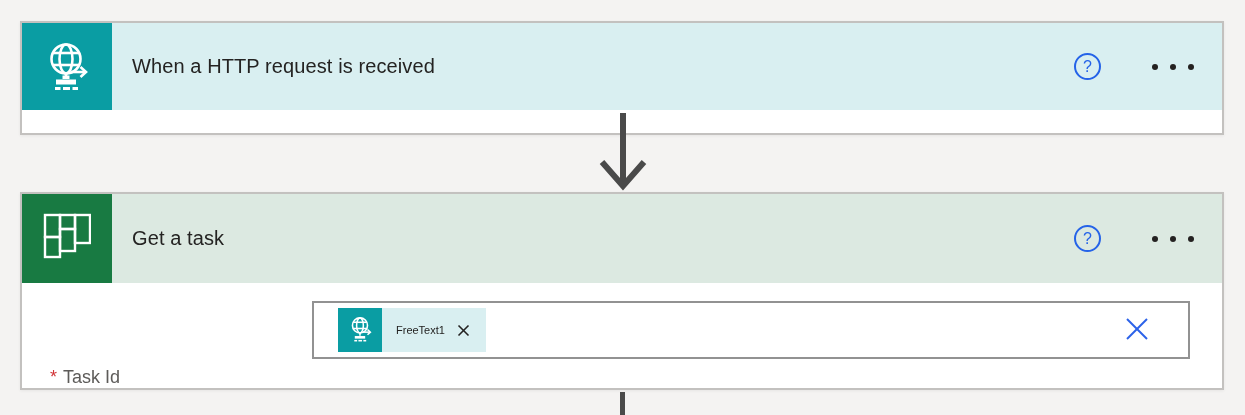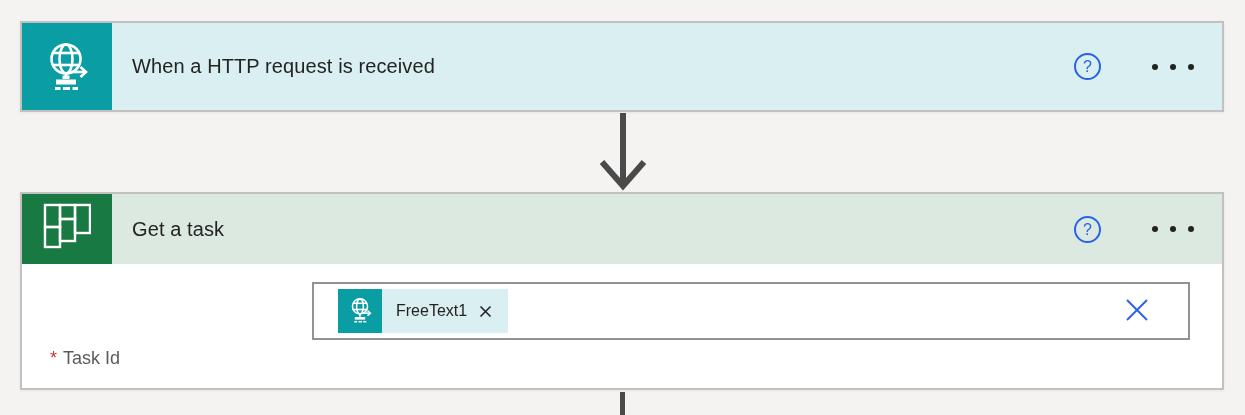--- a/index.html
+++ b/index.html
@@ -15,25 +15,25 @@
   }
 
   .flow-card {
     position: absolute;
     left: 20px;
     width: 1204px;
     border: 2px solid var(--card-border);
     box-shadow: 0 1px 3px rgba(0,0,0,0.06);
     background: #ffffff;
   }
-  .trigger-card { top: 21px; height: 91px; }
+  .trigger-card { top: 21px; height: 114px; }
   .action-card  { top: 192px; height: 198px; }
 
   .card-header { display: flex; height: 87px; cursor: pointer; }
-  .action-card .card-header { height: 70px; }
+  .action-card .card-header { height: 89px; }
 
   .brand-badge {
     width: 90px;
     flex: 0 0 90px;
     display: flex;
     align-items: center;
     justify-content: center;
   }
   .trigger-card .brand-badge { background: var(--trigger-brand); }
   .action-card  .brand-badge { background: var(--action-brand); }
@@ -126,21 +126,21 @@
     display: flex;
     align-items: center;
     justify-content: center;
   }
   .token-label-area {
     background: var(--token-bg);
     display: flex;
     align-items: center;
     gap: 12px;
     padding: 0 16px 0 14px;
-    font-size: 16px;
+    font-size: 11px;
     color: var(--title-text);
   }
   .token-remove { display: flex; align-items: center; cursor: pointer; }
 
   .clear-button {
     margin-left: auto;
     margin-right: 38px;
     width: 26px; height: 26px;
     background: transparent;
     border: none;

